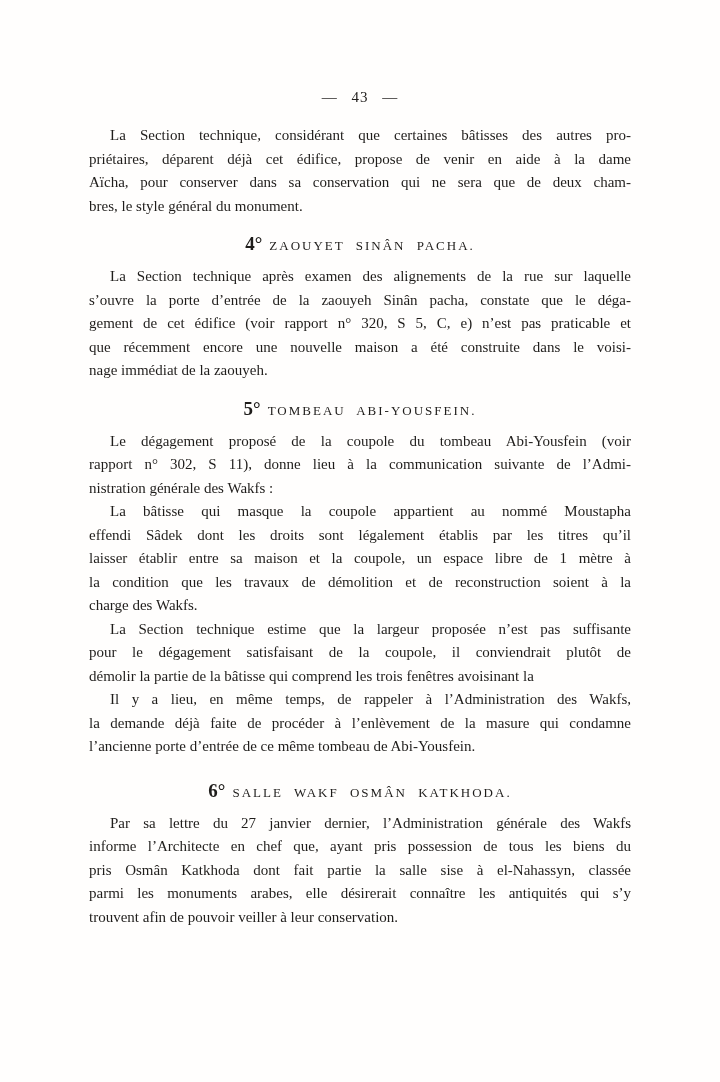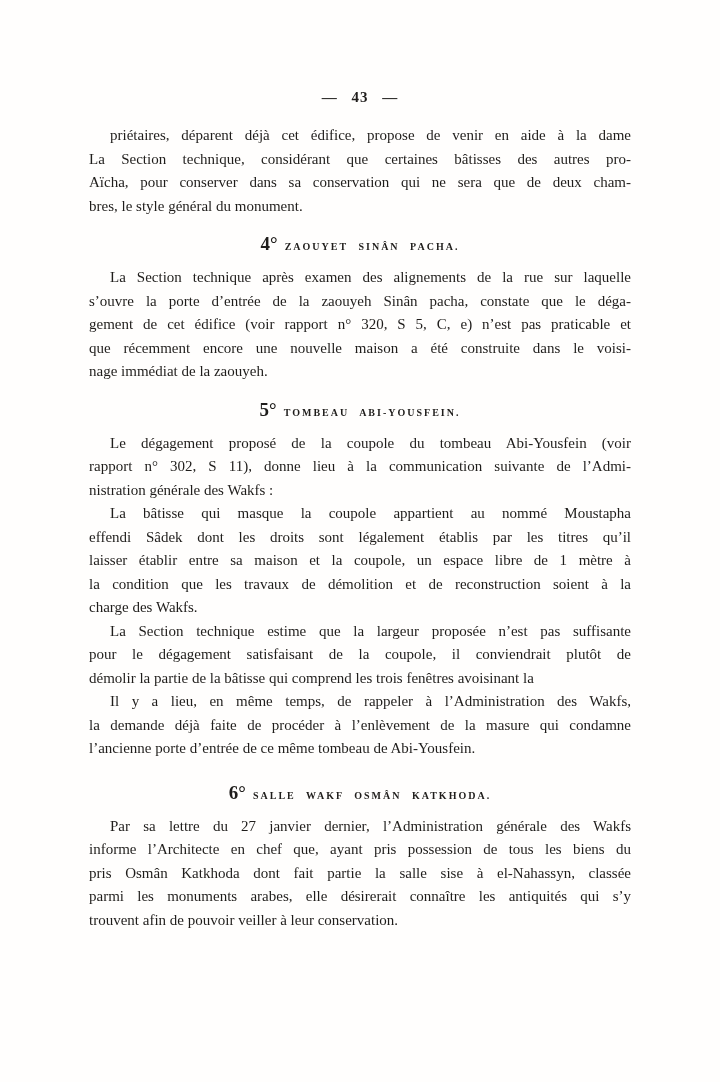--- a/index.html
+++ b/index.html
@@ -17,21 +17,21 @@
     color: #1f1d1b;
   }
   .content {
     width: 542px;
     margin: 0 auto;
     padding-top: 87px;
   }
   .pagenum {
     text-align: center;
     font-size: 15px;
-    font-weight: bold;
+    font-weight: normal;
     letter-spacing: 1px;
     word-spacing: 9px;
     line-height: 20px;
     margin-bottom: 17px;
   }
   .para {
     font-size: 15px;
     line-height: 23.5px;
   }
   .para .line {
@@ -53,37 +53,37 @@
   }
   .heading.h6 {
     margin-top: 20px;
   }
   .heading-num {
     font-size: 19px;
     font-weight: 600;
     margin-right: 7px;
   }
   .heading-title {
-    font-size: 10px;
-    font-weight: bold;
+    font-size: 13px;
+    font-weight: normal;
     letter-spacing: 2px;
     word-spacing: 6px;
   }
 </style>
 </head>
 <body>
 
 <div class="page">
   <div class="content">
 
     <div class="pagenum">— 43 —</div>
 
     <div class="para">
+        <div class="line">La Section technique, considérant que certaines bâtisses des autres pro-</div>
         <div class="line">priétaires, déparent déjà cet édifice, propose de venir en aide à la dame</div>
-        <div class="line">La Section technique, considérant que certaines bâtisses des autres pro-</div>
         <div class="line">Aïcha, pour conserver dans sa conservation qui ne sera que de deux cham-</div>
         <div class="line">bres, le style général du monument.</div>
       </div>
 
     <div class="heading">
       <span class="heading-num">4°</span><span class="heading-title">ZAOUYET SINÂN PACHA.</span>
     </div>
 
     <div class="para">
         <div class="line">La Section technique après examen des alignements de la rue sur laquelle</div>

